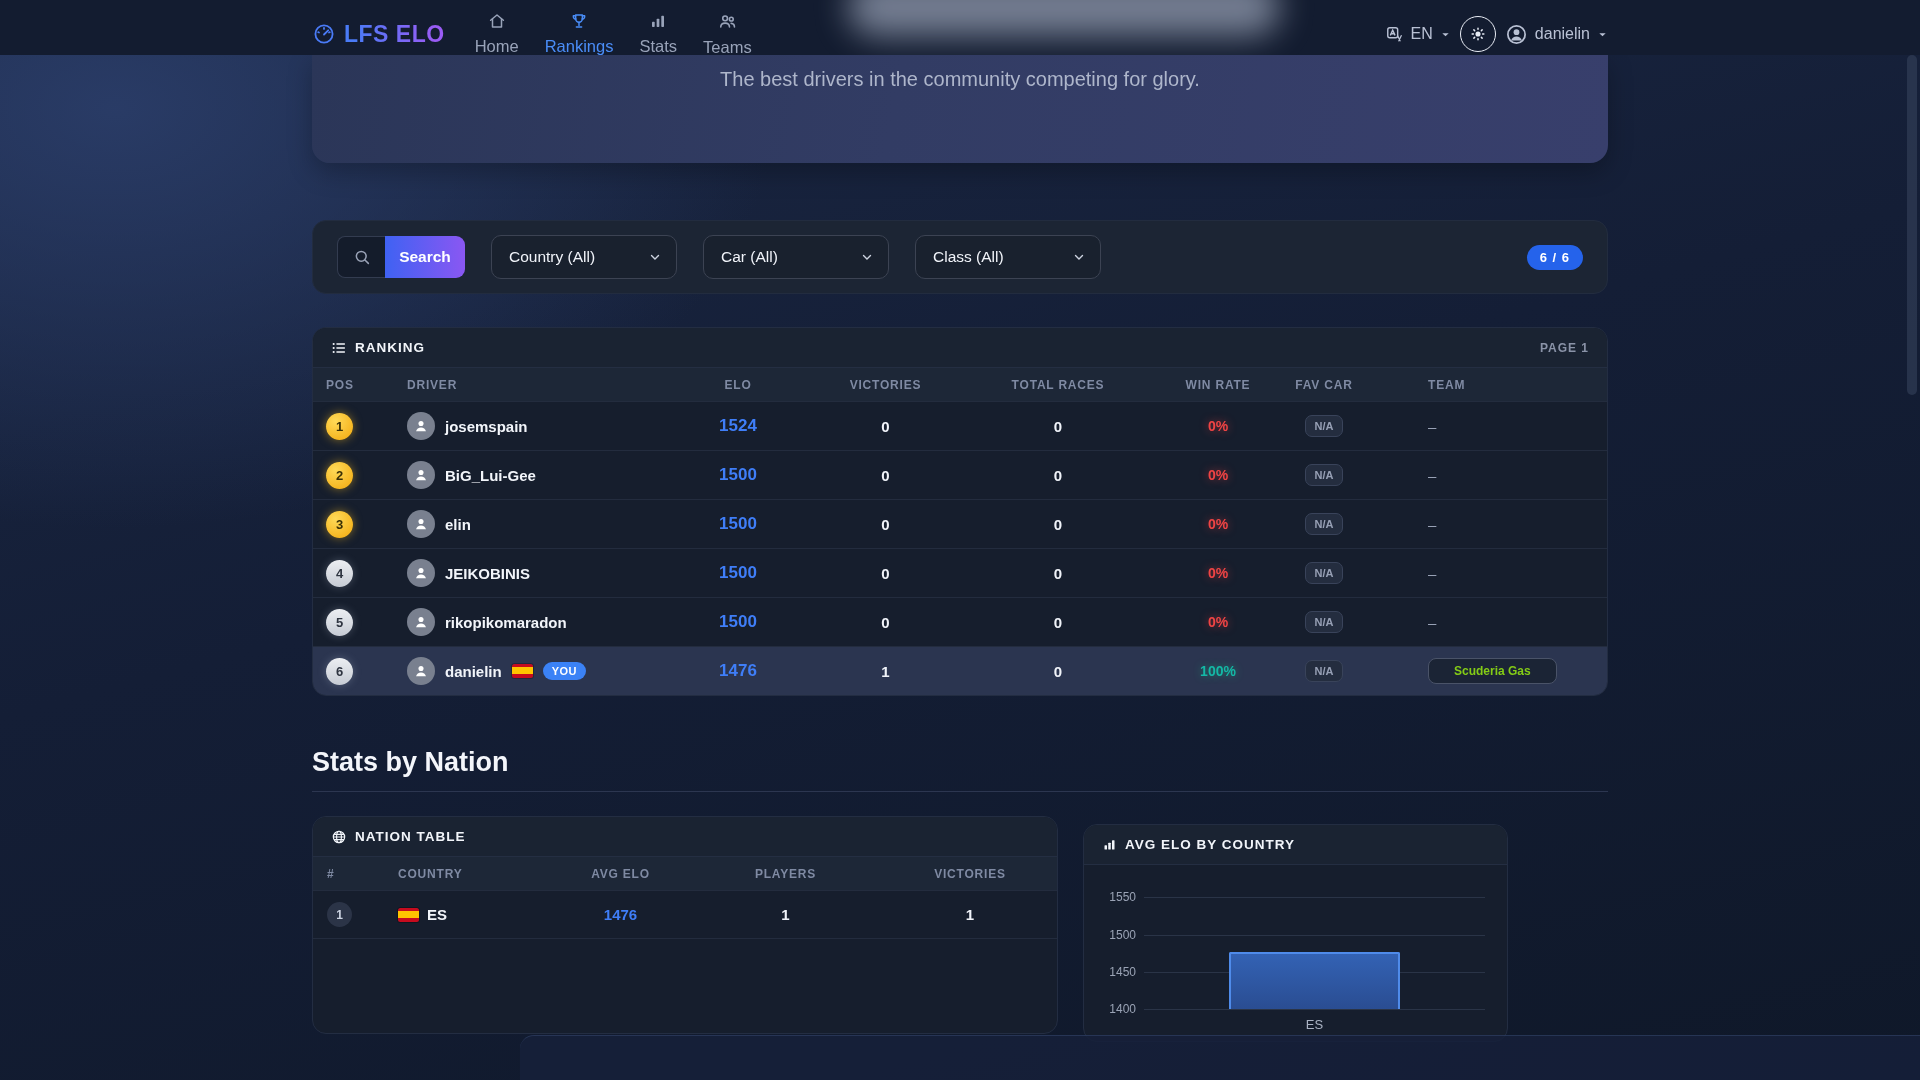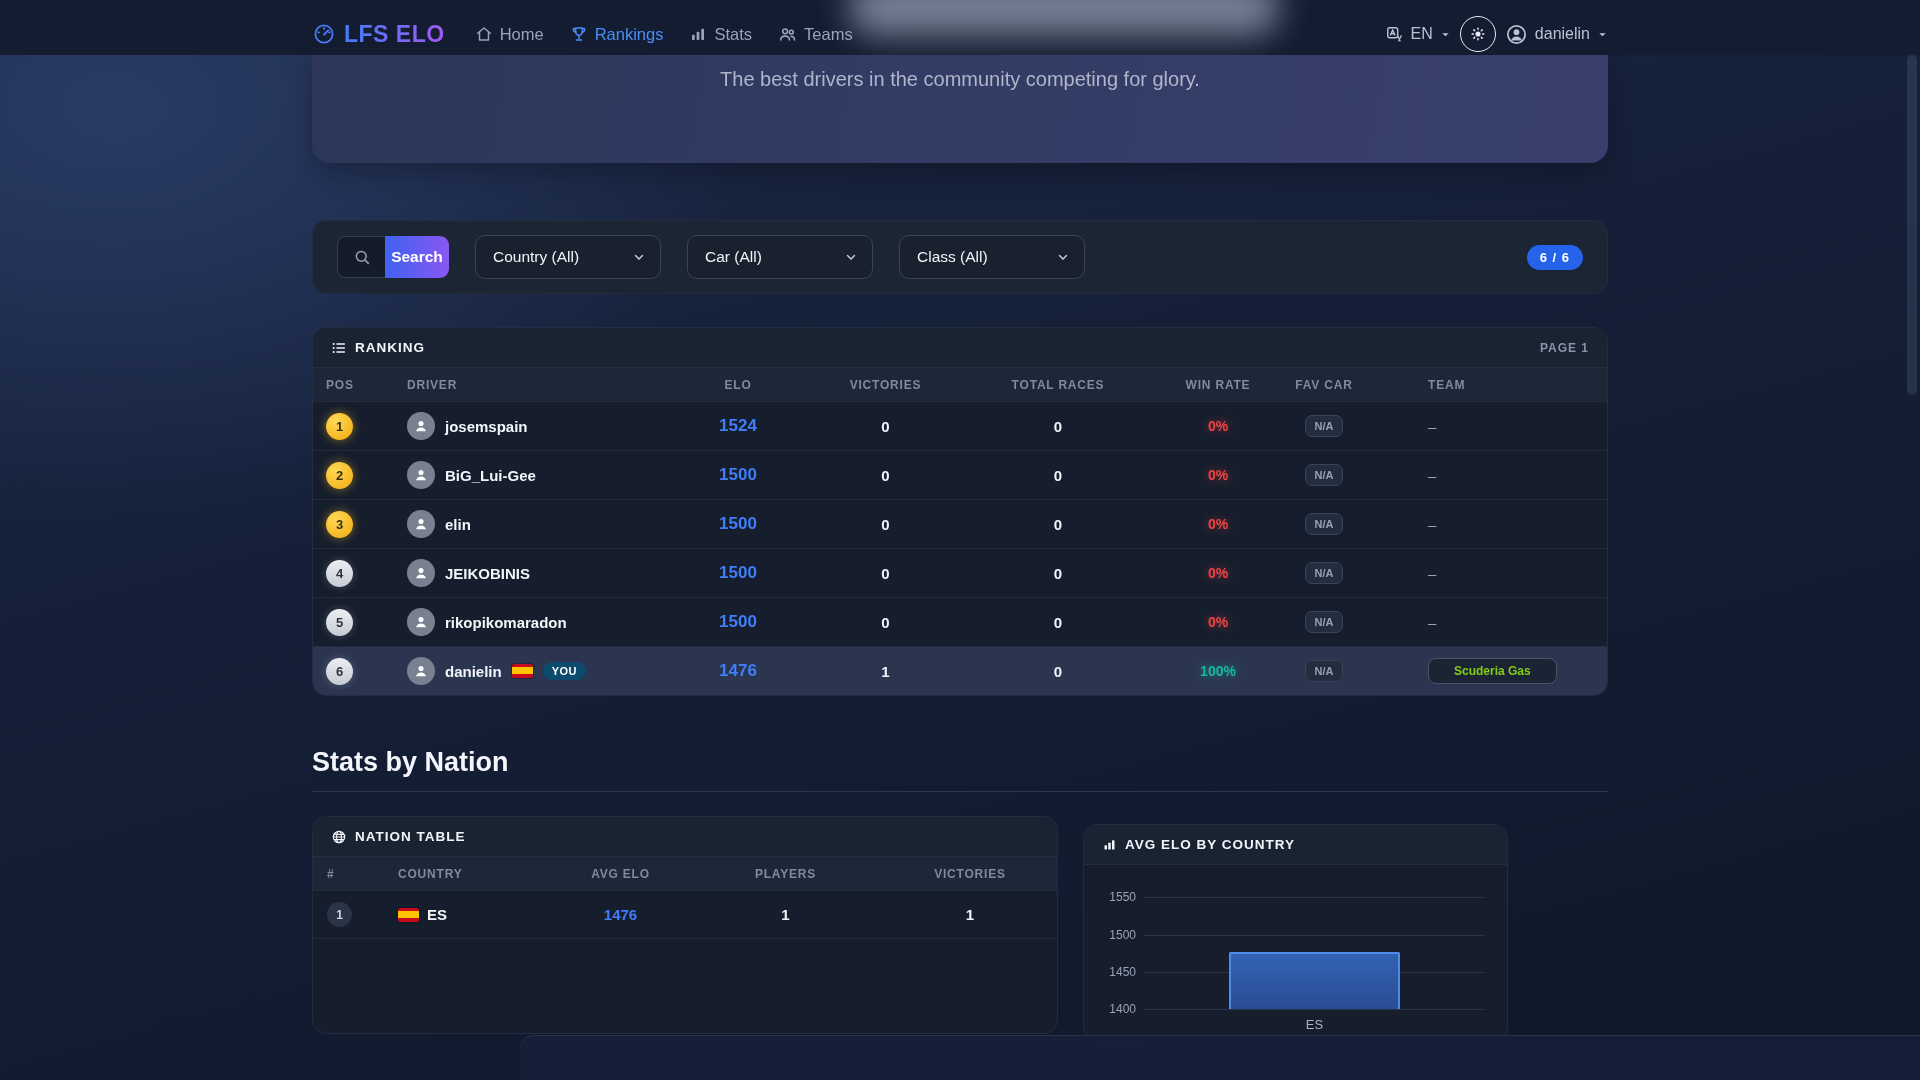--- a/index.html
+++ b/index.html
@@ -17,21 +17,21 @@
   
   .navbar { position:relative; height:55px; background:#131c30; overflow:hidden; z-index:5; }
   .blur-blob { position:absolute; left:848px; top:-22px; width:432px; height:58px;
                background:rgba(214,223,243,.5); filter:blur(16px); border-radius:30px; }
   .nav-inner { position:relative; width:1296px; margin:0 auto; height:68px; display:flex; align-items:center; }
   .brand { display:flex; align-items:center; gap:8px; cursor:pointer; }
   .brand-text { font-size:23px; font-weight:bold; letter-spacing:.5px;
     background:linear-gradient(90deg,#4a7bf7 10%,#9a5cf5 90%);
     -webkit-background-clip:text; background-clip:text; color:transparent; }
   .nav-links { display:flex; align-items:center; gap:26px; margin-left:30px; }
-  .nav-link { display:flex; align-items:center; gap:7px; color:#99a3b9; font-size:16.5px; cursor:pointer; }
+  .nav-link { display:flex; align-items:center; gap:7px; color:#99a3b9; font-size:16.5px; cursor:pointer;flex-direction:column; }
   .nav-link.active { color:#4a8df8; }
   .nav-right { margin-left:auto; display:flex; align-items:center; gap:9px; }
   .lang, .user { display:flex; align-items:center; gap:7px; color:#b9c1d4; font-size:16px; cursor:pointer; }
   .theme-btn { width:36px; height:36px; border-radius:50%; background:transparent;
     border:1.5px solid #e8ecf5; display:flex; align-items:center; justify-content:center; cursor:pointer; color:#e8ecf5; }
 
   
   .container { width:1296px; margin:0 auto; }
 
   
@@ -42,21 +42,21 @@
 
   
   .filter-card { margin-top:57px; height:74px; background:#1c2534; border:1px solid #222c3f;
     border-radius:14px; display:flex; align-items:center; padding:0 24px; }
   .search-group { display:flex; align-items:stretch; height:42px; }
   .search-icon-box { width:48px; background:#141c2b; border:1px solid #333c50; border-right:none;
     border-radius:8px 0 0 8px; display:flex; align-items:center; justify-content:center; color:#9aa3b7; }
   .search-input { width:288px; background:#0d1320; border:1px solid #333c50; border-left:1px solid #333c50;
     color:#dfe4ee; font-size:15px; padding:0 14px; outline:none; font-family:"Liberation Sans",sans-serif; }
   .search-input::placeholder { color:#8a93a6; }
-  .search-btn { width:64px; border:none; border-radius:0 9px 9px 0; cursor:pointer;
+  .search-btn { width:80px; border:none; border-radius:0 9px 9px 0; cursor:pointer;
     background:linear-gradient(90deg,#3f62f3 0%,#8a57f2 100%); color:#fff; font-size:15.5px; font-weight:bold;
     font-family:"Liberation Sans",sans-serif; }
   .select { width:186px; height:44px; margin-left:26px; background:#19212e; border:1px solid #3c4353;
     border-radius:10px; display:flex; align-items:center; justify-content:space-between;
     padding:0 14px 0 17px; font-size:15.5px; color:#f0f3f9; cursor:pointer; }
   .select .chev { color:#cdd3e0; }
   .count-badge { margin-left:auto; background:#2563eb; color:#fff; font-size:13px; font-weight:bold;
     padding:5px 13px; border-radius:999px; letter-spacing:1px; }
 
   
@@ -81,21 +81,21 @@
     box-shadow:0 0 10px rgba(246,186,30,.5); }
   .pos-circle.plain { background:linear-gradient(180deg,#eceef2,#c6cbd4); color:#2e3440;
     box-shadow:0 0 8px rgba(190,200,220,.28); }
   .driver-cell { display:flex; align-items:center; gap:10px; padding-left:36px; }
   .avatar { width:28px; height:28px; border-radius:50%; background:#79808f; display:flex;
     align-items:center; justify-content:center; flex:none; }
   .dname { font-size:15px; font-weight:bold; color:#f2f5fa; }
   .flag-es { width:21px; height:14px; border-radius:2.5px; flex:none;
     background:linear-gradient(180deg,#c60b1e 0 25%, #ffc400 25% 75%, #c60b1e 75% 100%);
     box-shadow:0 0 0 1px rgba(0,0,0,.25); }
-  .you-badge { background:#0c4a6e; color:#fff; font-size:11px; font-weight:bold; padding:3px 9px;
+  .you-badge { background:#3b82f6; color:#fff; font-size:11px; font-weight:bold; padding:3px 9px;
     border-radius:10px; letter-spacing:.5px; }
   .elo { text-align:center; color:#3f7ef8; font-size:17px; font-weight:bold; }
   .num { text-align:center; color:#f0f3f9; font-size:15px; font-weight:bold; }
   .rate { text-align:center; font-size:14px; font-weight:bold; }
   .rate.red { color:#f04444; text-shadow:0 0 9px rgba(240,68,68,.55); }
   .rate.green { color:#14b8a6; text-shadow:0 0 9px rgba(25,217,139,.45); }
   .fav-cell { text-align:center; }
   .na-badge { display:inline-block; background:#242d3f; border:1px solid #39435a; border-radius:7px;
     color:#97a0b5; font-size:11px; font-weight:bold; padding:4px 9px; }
   .team-cell { padding-left:58px; color:#98a1b5; font-size:15px; }

